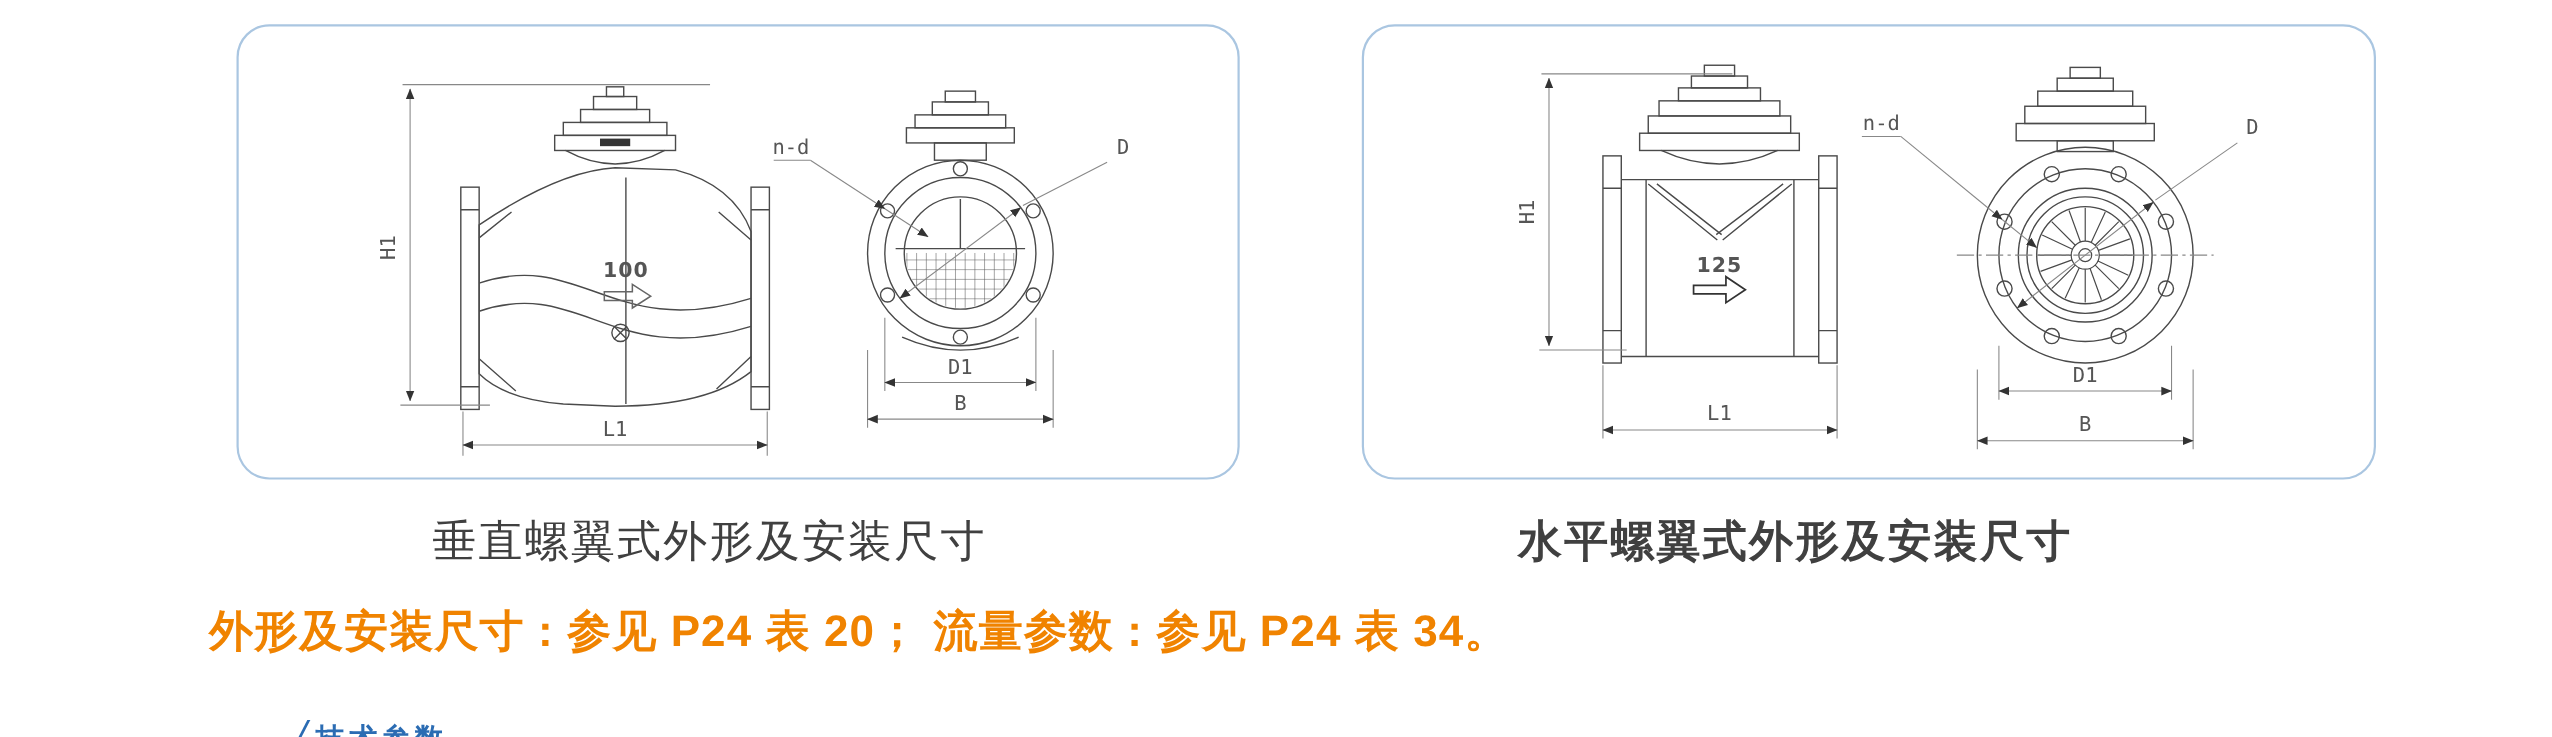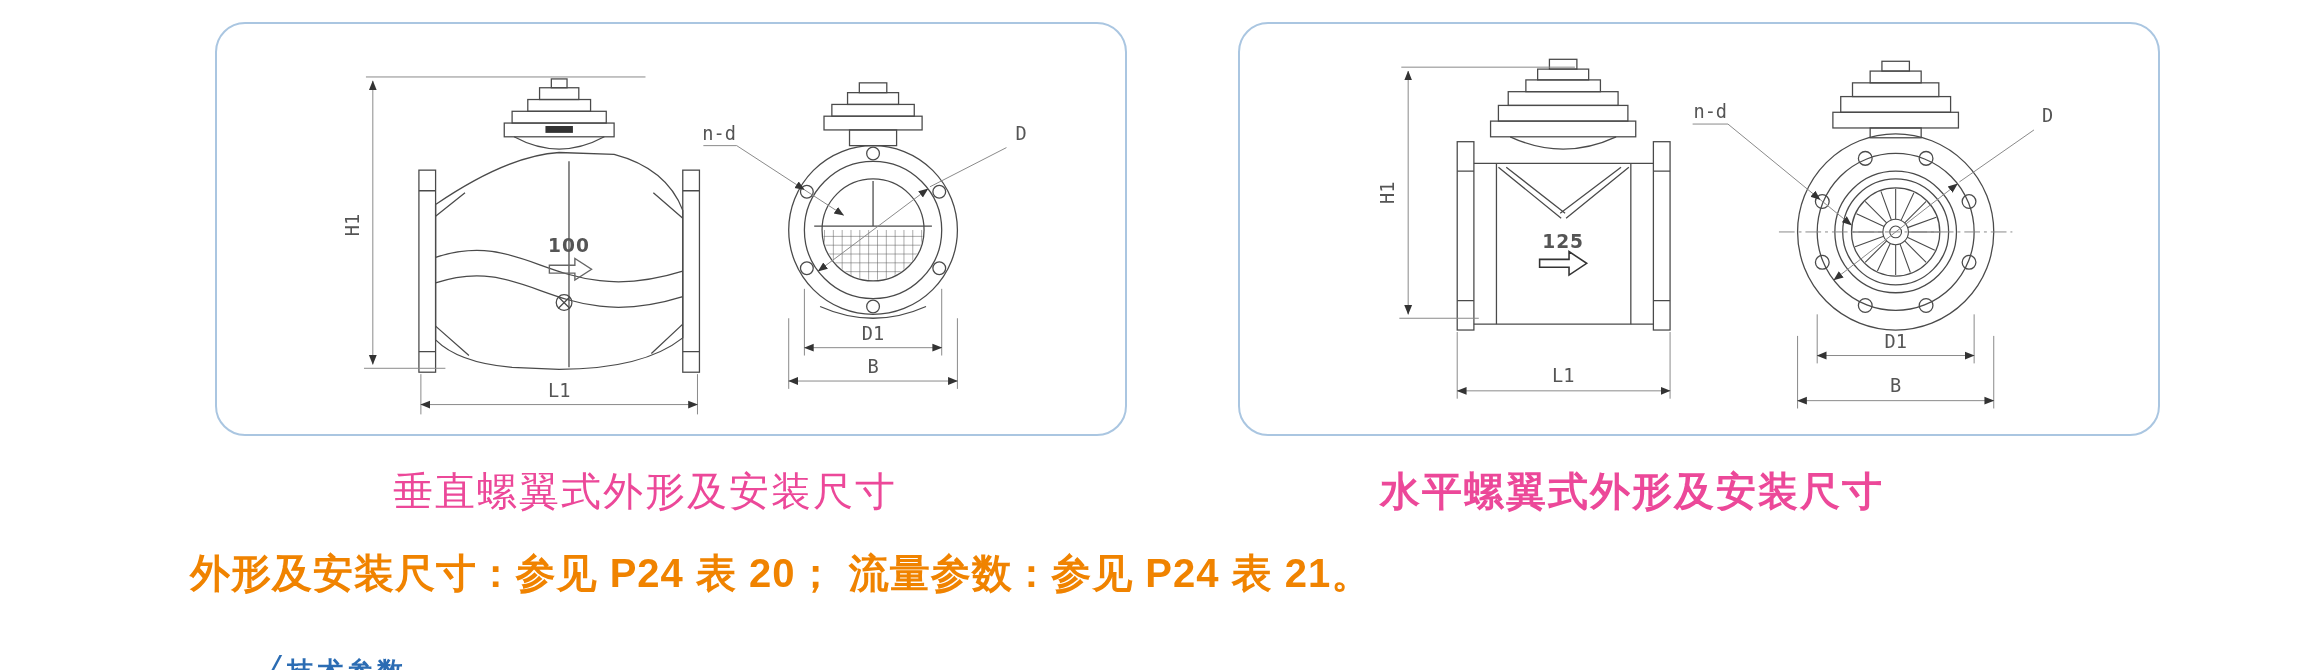--- a/index.html
+++ b/index.html
@@ -4,21 +4,21 @@
 <style>
   html,body{margin:0;padding:0;background:#ffffff;}
   .page{position:relative;width:2320px;height:670px;background:#ffffff;overflow:hidden;
         font-family:"Liberation Sans",sans-serif;}
   .panel{position:absolute;top:22px;height:414px;border:2px solid #aac6e1;border-radius:30px;
          background:#ffffff;box-sizing:border-box;}
   .panel-left{left:215px;width:912px;}
   .panel-right{left:1238px;width:922px;}
   .panel svg{display:block;width:100%;height:100%;}
   .caption{position:absolute;top:464px;transform:translateX(-50%);
-           font-size:40px;letter-spacing:2px;color:#ec4899;white-space:nowrap;}
+           font-size:40px;letter-spacing:2px;color:#404040;white-space:nowrap;}
   .caption-left{left:645px;}
   .caption-right{left:1632px;font-weight:bold;}
   .note{position:absolute;left:190px;top:546px;margin:0;font-size:40px;font-weight:600;
         letter-spacing:1px;color:#f08300;white-space:nowrap;}
   .partial-heading{position:absolute;left:268px;top:648px;display:flex;align-items:flex-start;
         color:#2b6cb3;white-space:nowrap;}
   .partial-heading .slash{font-family:"Liberation Serif",serif;font-style:italic;font-weight:bold;
         font-size:40px;line-height:40px;}
   .partial-heading .ph-text{font-size:26px;font-weight:bold;letter-spacing:4px;margin-left:8px;
         padding-top:6px;}
@@ -199,20 +199,20 @@
       <text x="470" y="96" text-anchor="middle">n-d</text>
       <text x="814" y="100" text-anchor="middle">D</text>
       <text class="big" x="320" y="228" text-anchor="middle" font-size="36" font-weight="bold" fill="#1a1a1a" letter-spacing="1">125</text>
       <path d="M296,240 h30 v-8 l18,12 -18,12 v-8 h-30 z" stroke="#333" fill="none" stroke-width="1.6"></path>
     </svg>
   </section>
 
   <div class="caption caption-left">垂直螺翼式外形及安装尺寸</div>
   <div class="caption caption-right">水平螺翼式外形及安装尺寸</div>
 
-  <p class="note">外形及安装尺寸 : 参见 P24 表 20； 流量参数 : 参见 P24 表 21。</p>
+  <p class="note">外形及安装尺寸 : 参见 P24 表 20； 流量参数 : 参见 P24 表 34。</p>
 
   <div class="partial-heading">
     <span class="slash">/</span>
     <span class="ph-text">技术参数</span>
   </div>
 
 </div>
 
 </body></html>

